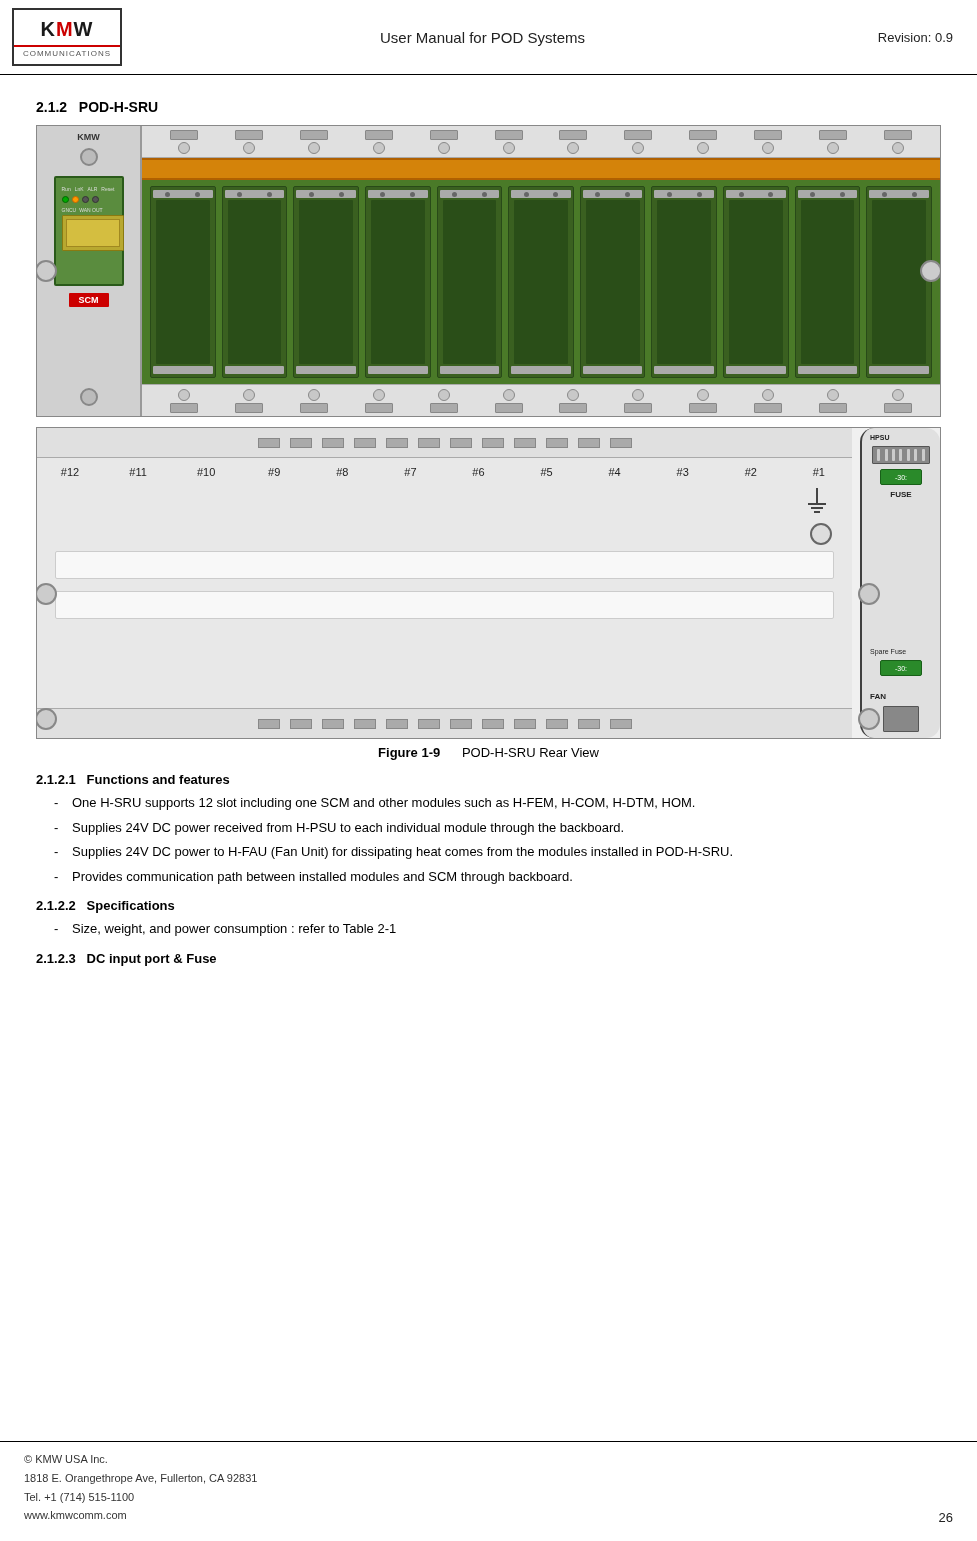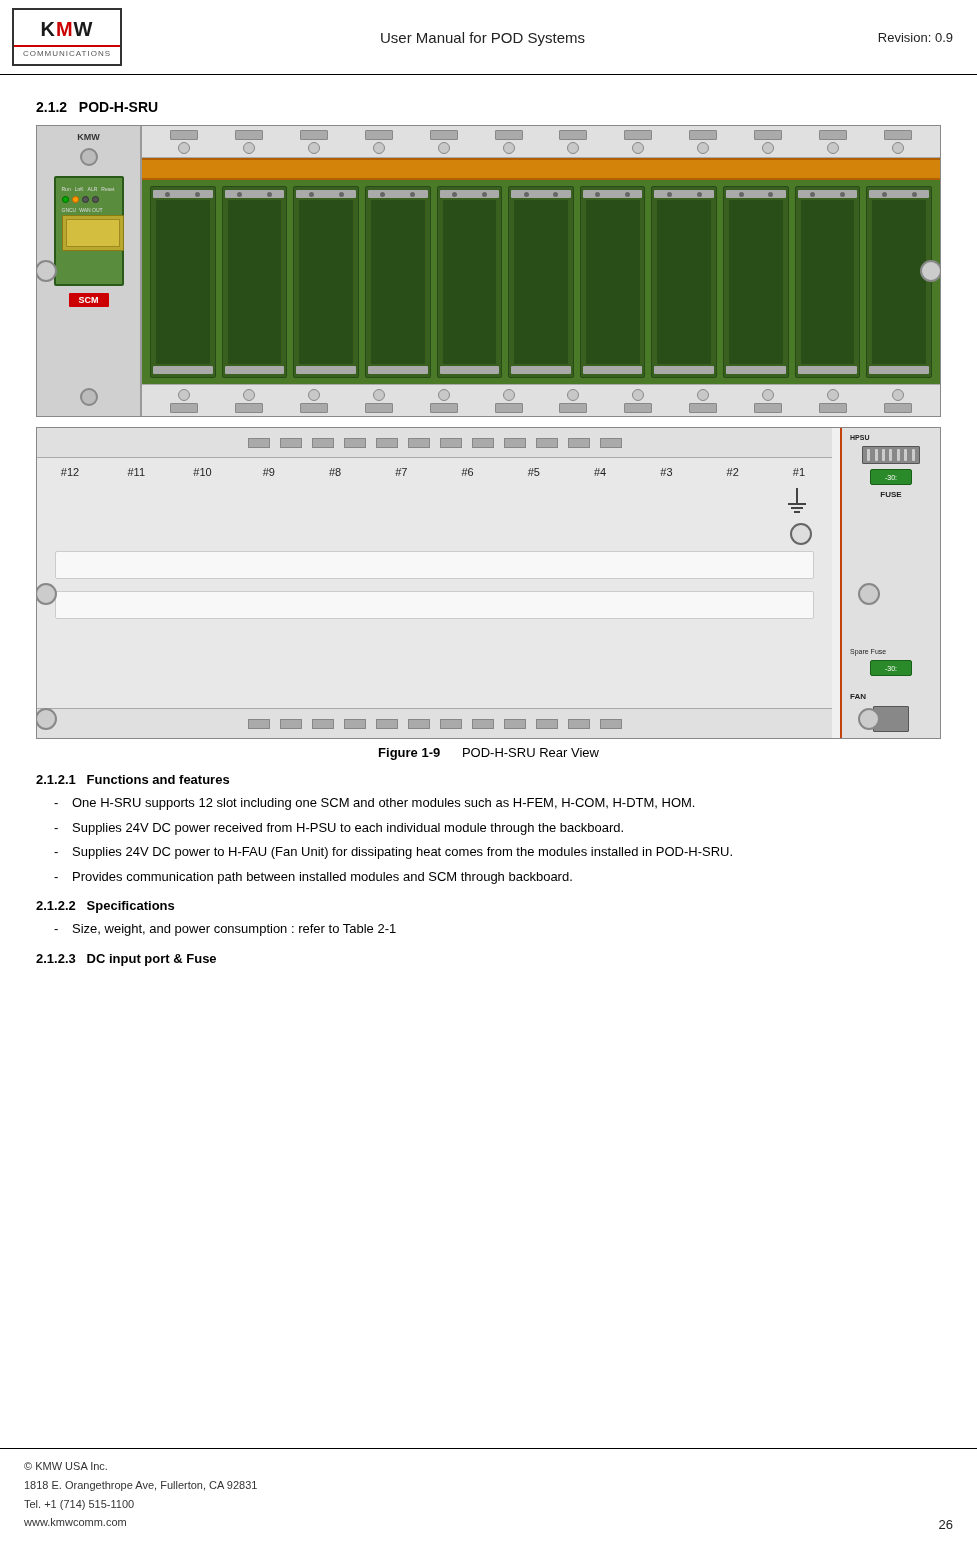--- a/index.html
+++ b/index.html
@@ -321,28 +321,29 @@
     .rv-bottom-strip {
       height: 30px;
       background: #e0e0e0;
       border-top: 1.5px solid #aaa;
       display: flex;
       align-items: center;
       justify-content: space-around;
       padding: 0 10px;
     }
     .rv-right-panel {
-      width: 100px;
+      width: 80px;
       background: #e0e0e0;
-      border-left: 2px solid #c2410c;
+      border-left: 2px solid #404040;
       display: flex;
       flex-direction: column;
       align-items: center;
       padding: 6px 4px;
       gap: 5px;
+      border-radius: 14px;
     }
     .rv-hpsu-label {
       font-size: 7px;
       font-weight: bold;
       color: #222;
       align-self: flex-start;
       margin-left: 4px;
     }
     .rv-hpsu-connector {
       width: 58px;
@@ -426,21 +427,21 @@
 
     
     .page-footer {
       border-top: 1.5px solid #000;
       padding: 8px 24px;
       display: flex;
       justify-content: space-between;
       align-items: flex-end;
       margin-top: auto;
       position: absolute;
-      bottom: 1px;
+      bottom: 8px;
       left: 0;
       right: 0;
     }
     .footer-left {
       font-size: 11px;
       color: #333;
       line-height: 1.7;
     }
     .footer-right {
       font-size: 13px;

